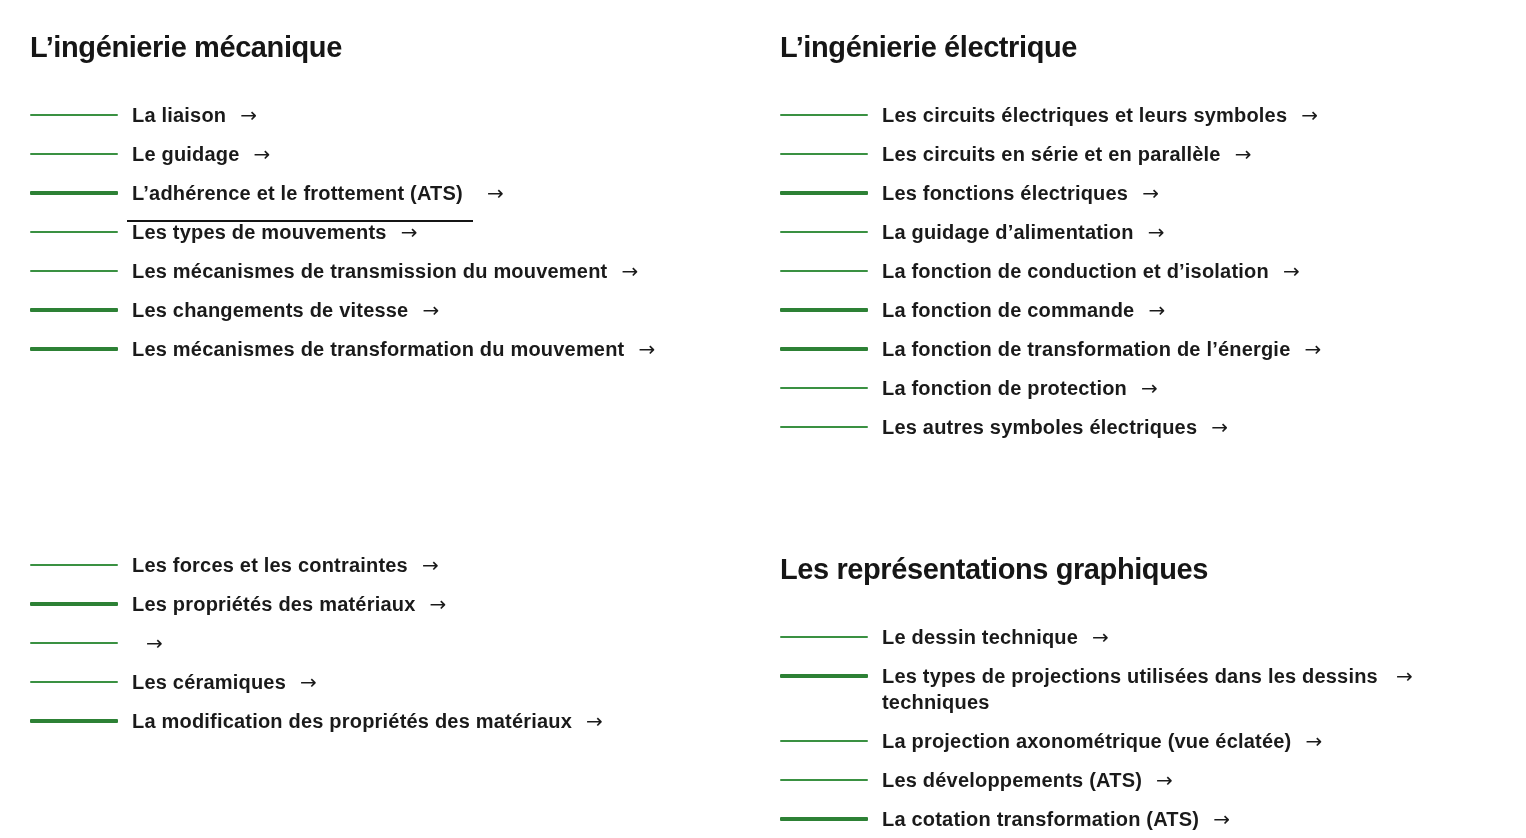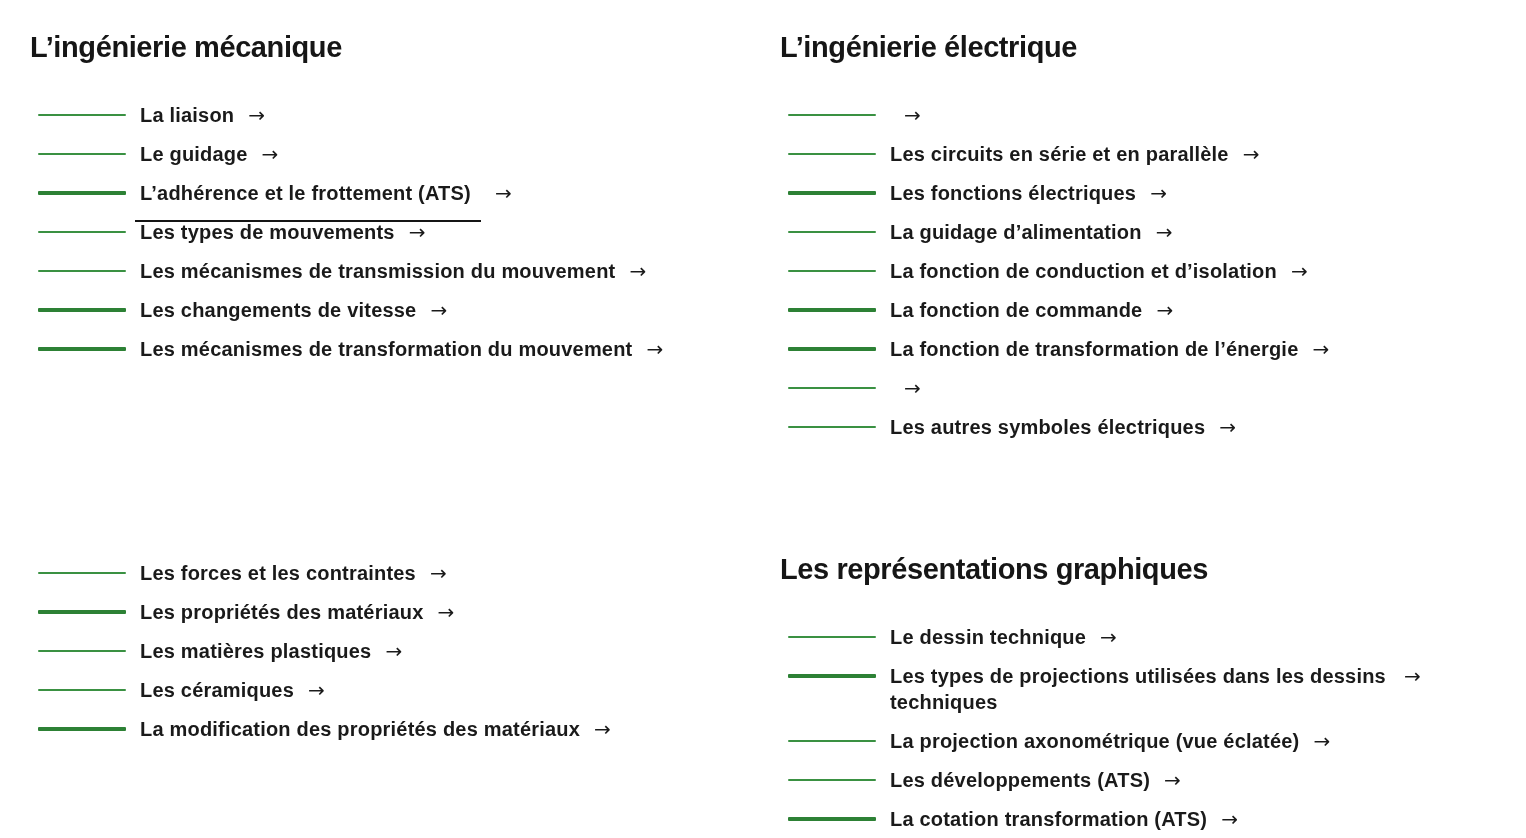--- a/index.html
+++ b/index.html
@@ -26,21 +26,21 @@
   .section-title {
     margin: 0 0 38px 0;
     font-size: 29px;
     line-height: 34px;
     font-weight: 700;
     letter-spacing: -0.4px;
     color: #161616;
   }
   ul.items {
     list-style: none;
-    margin: 8px;
+    margin: 0;
     padding: 0;
   }
   li.row { margin: 0 0 13px 0; }
   a.topic-link {
     display: flex;
     align-items: flex-start;
     text-decoration: none;
     color: inherit;
     cursor: pointer;
   }
@@ -142,20 +142,21 @@
   </li>
 </ul>
   </section>
 
   <section class="section">
     <h2 class="section-title">L’ingénierie électrique</h2>
     <ul class="items">
   <li class="row">
     <a class="topic-link" href="#">
       <span class="dash thin"></span>
+      <span class="label"><span class="inner">Les circuits électriques et leurs symboles</span></span>
       <span class="arrow">→</span>
     </a>
   </li>
 
   <li class="row">
     <a class="topic-link" href="#">
       <span class="dash thin"></span>
       <span class="label"><span class="inner">Les circuits en série et en parallèle</span></span>
       <span class="arrow">→</span>
     </a>
@@ -197,20 +198,21 @@
     <a class="topic-link" href="#">
       <span class="dash thick"></span>
       <span class="label"><span class="inner">La fonction de transformation de l’énergie</span></span>
       <span class="arrow">→</span>
     </a>
   </li>
 
   <li class="row">
     <a class="topic-link" href="#">
       <span class="dash thin"></span>
+      <span class="label"><span class="inner">La fonction de protection</span></span>
       <span class="arrow">→</span>
     </a>
   </li>
 
   <li class="row">
     <a class="topic-link" href="#">
       <span class="dash thin"></span>
       <span class="label"><span class="inner">Les autres symboles électriques</span></span>
       <span class="arrow">→</span>
     </a>
@@ -232,21 +234,20 @@
     <a class="topic-link" href="#">
       <span class="dash thick"></span>
       <span class="label"><span class="inner">Les propriétés des matériaux</span></span>
       <span class="arrow">→</span>
     </a>
   </li>
 
   <li class="row">
     <a class="topic-link" href="#">
       <span class="dash thin"></span>
-      <span class="label"><span class="inner">Les matières plastiques</span></span>
       <span class="arrow">→</span>
     </a>
   </li>
 
   <li class="row">
     <a class="topic-link" href="#">
       <span class="dash thin"></span>
       <span class="label"><span class="inner">Les céramiques</span></span>
       <span class="arrow">→</span>
     </a>

